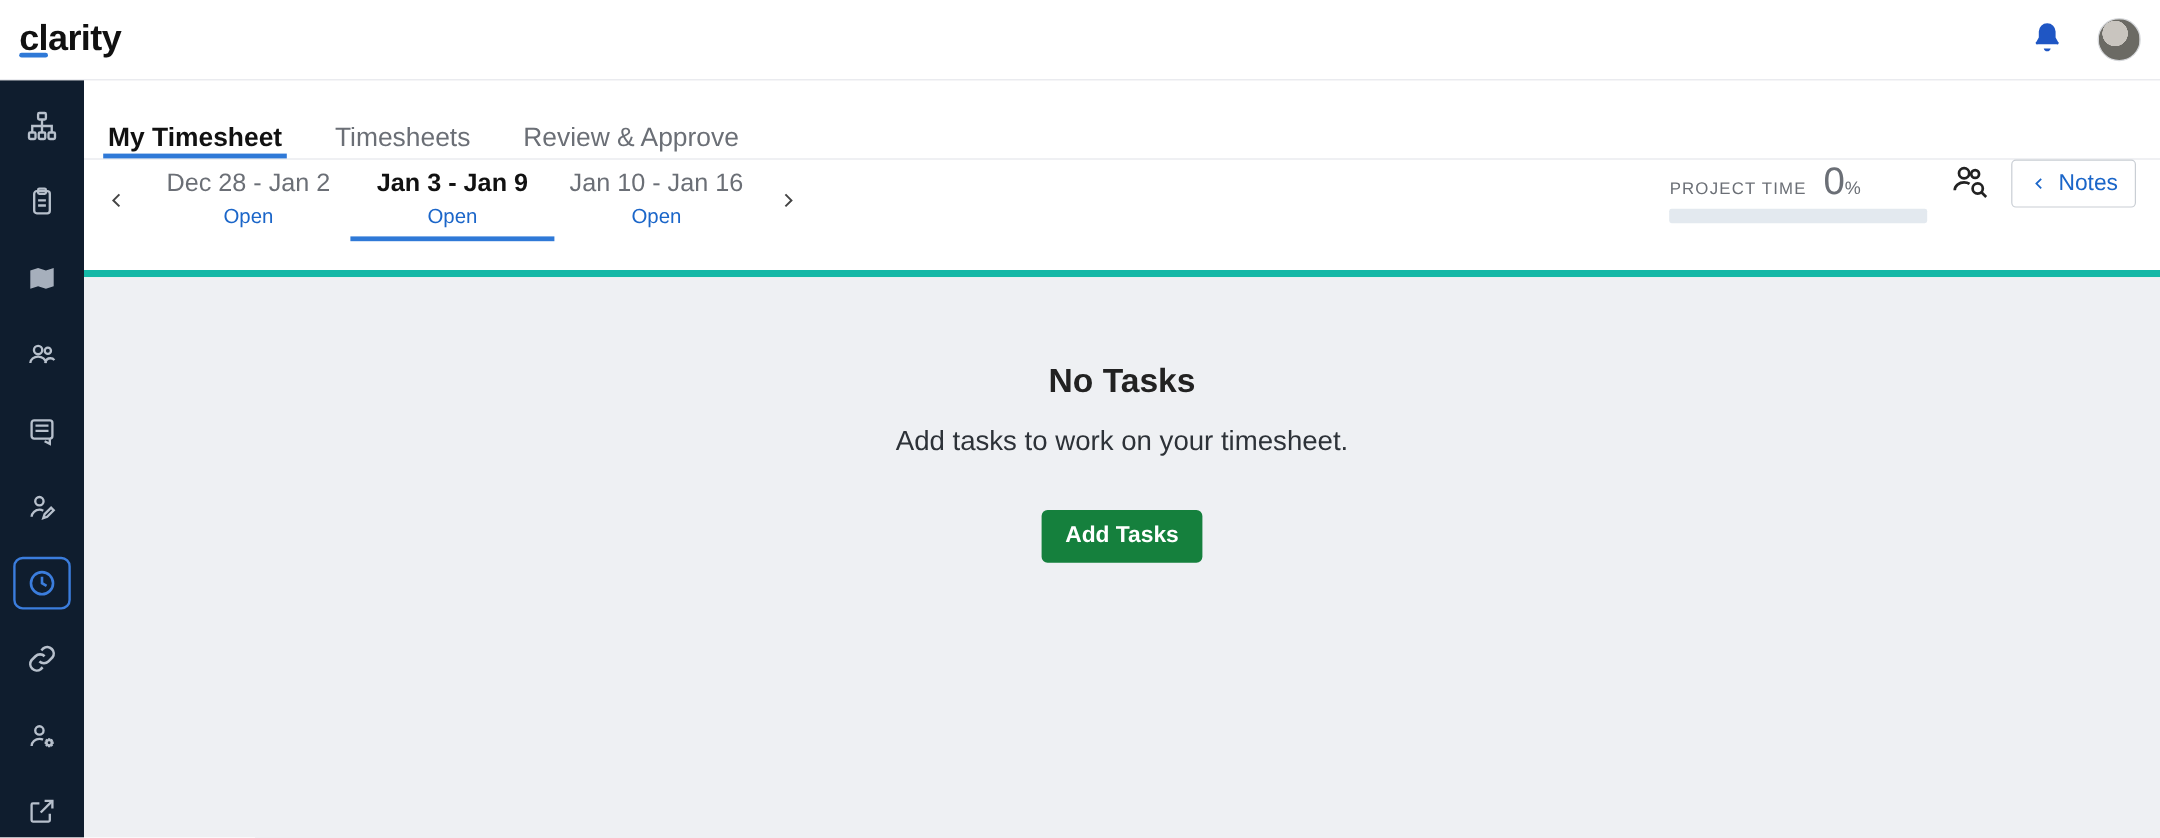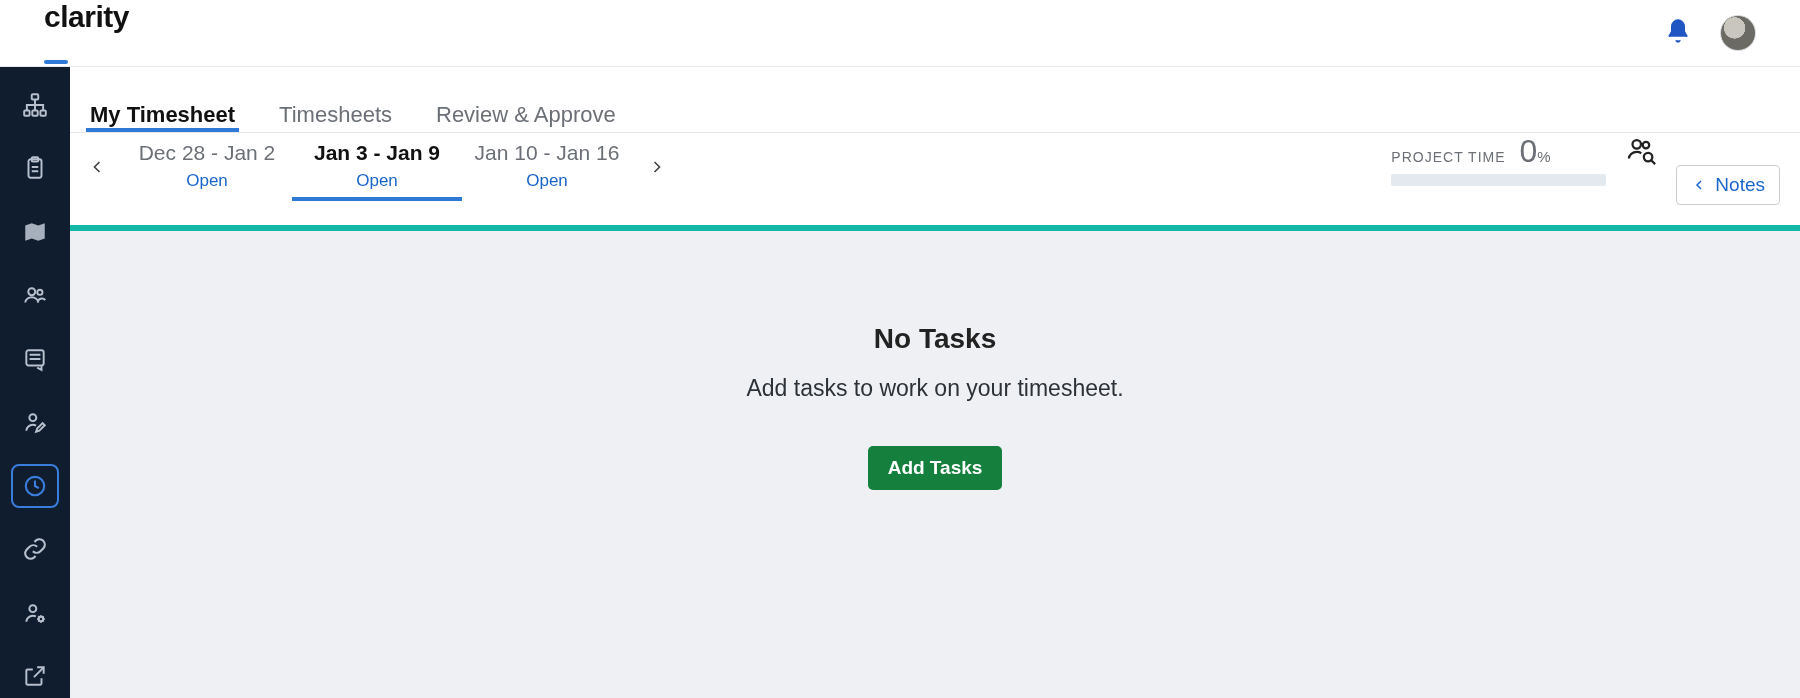--- a/index.html
+++ b/index.html
@@ -1,20 +1,20 @@
 <!DOCTYPE html>
 <html><head>
 <meta charset="utf-8">
 <style>
   * { box-sizing: border-box; margin: 0; padding: 0; }
   html, body { width: 1800px; height: 698px; font-family: "Segoe UI", "Helvetica Neue", Arial, sans-serif; color: #333; background: #fff; overflow: hidden; }
   body { display: flex; flex-direction: column; }
 
   
-  .topbar { height: 67px; display: flex; justify-content: space-between; padding: 0 44px; border-bottom: 1px solid #e5e7eb; }
+  .topbar { height: 67px; display: flex; align-items: center; justify-content: space-between; padding: 0 16px; border-bottom: 1px solid #e5e7eb; }
   .logo { font-weight: 700; font-size: 30px; color: #111; letter-spacing: -0.5px; position: relative; }
   .logo .underline { position: absolute; left: 0; bottom: 2px; width: 24px; height: 4px; background: #2f79d7; border-radius: 2px; }
   .topbar-right { display: flex; align-items: center; gap: 28px; }
   .bell-icon { color: #1f56c4; }
   .avatar { width: 36px; height: 36px; border-radius: 50%; background: radial-gradient(circle at 40% 35%, #c9c5bf 0 35%, #6b6a64 36% 100%); border: 1px solid #d5d7da; }
 
   
   .main { flex: 1; display: flex; min-height: 0; }
   .sidebar { width: 70px; background: #0f1d2e; display: flex; flex-direction: column; align-items: center; padding-top: 16px; gap: 20px; }
   .side-item { width: 48px; height: 48px; display: flex; align-items: center; justify-content: center; color: #b7c0cc; border-radius: 8px; cursor: pointer; }
@@ -44,24 +44,24 @@
   .stats { display: flex; align-items: center; gap: 26px; margin-right: 18px; }
   .stat { display: flex; flex-direction: column; }
   .stat-row1 { display: flex; align-items: baseline; gap: 14px; }
   .stat-label { font-size: 14px; letter-spacing: 1px; color: #6b6f76; }
   .stat-value { font-size: 32px; color: #6b6f76; font-weight: 300; }
   .stat-suffix { font-size: 15px; color: #6b6f76; margin-left: 0; }
   .stat-bar { position: relative; width: 215px; height: 12px; background: #e3e9ef; border-radius: 2px; margin-top: 4px; }
   .stat-bar .tick { position: absolute; left: 0; top: -1px; width: 2px; height: 14px; background: #2aa34e; }
 
   .people-find { color: #222; margin-right: 18px; display:flex; align-items:center; }
-  .notes-btn { border: 1px solid #c9ced4; border-radius: 4px; height: 40px; padding: 0 14px; display: flex; align-items: center; gap: 8px; color: #1b66c9; font-size: 19px; cursor: pointer; background: #fff; margin-top: 32px; }
-
-  
-  .workspace { flex: 1; background: #eef0f3; display: flex; flex-direction: column; align-items: center; padding-top: 92px; }
+  .notes-btn { border: 1px solid #c9ced4; border-radius: 4px; height: 40px; padding: 0 14px; display: flex; align-items: center; gap: 8px; color: #1b66c9; font-size: 19px; cursor: pointer; background: #fff; }
+
+  
+  .workspace { flex: 1; background: #eef0f3; display: flex; flex-direction: column; align-items: center; padding-top: 71px; }
   .empty-title { font-size: 28px; font-weight: 700; color: #222; }
   .empty-sub { font-size: 23px; color: #2d3238; margin-top: 20px; }
   .add-btn { margin-top: 44px; background: #15803d; color: #fff; border: none; border-radius: 5px; height: 44px; padding: 0 20px; font-size: 19px; font-weight: 600; cursor: pointer; }
 </style>
 </head>
 <body>
 
 <div class="topbar">
   <div class="logo">
     <span>clarity</span>

